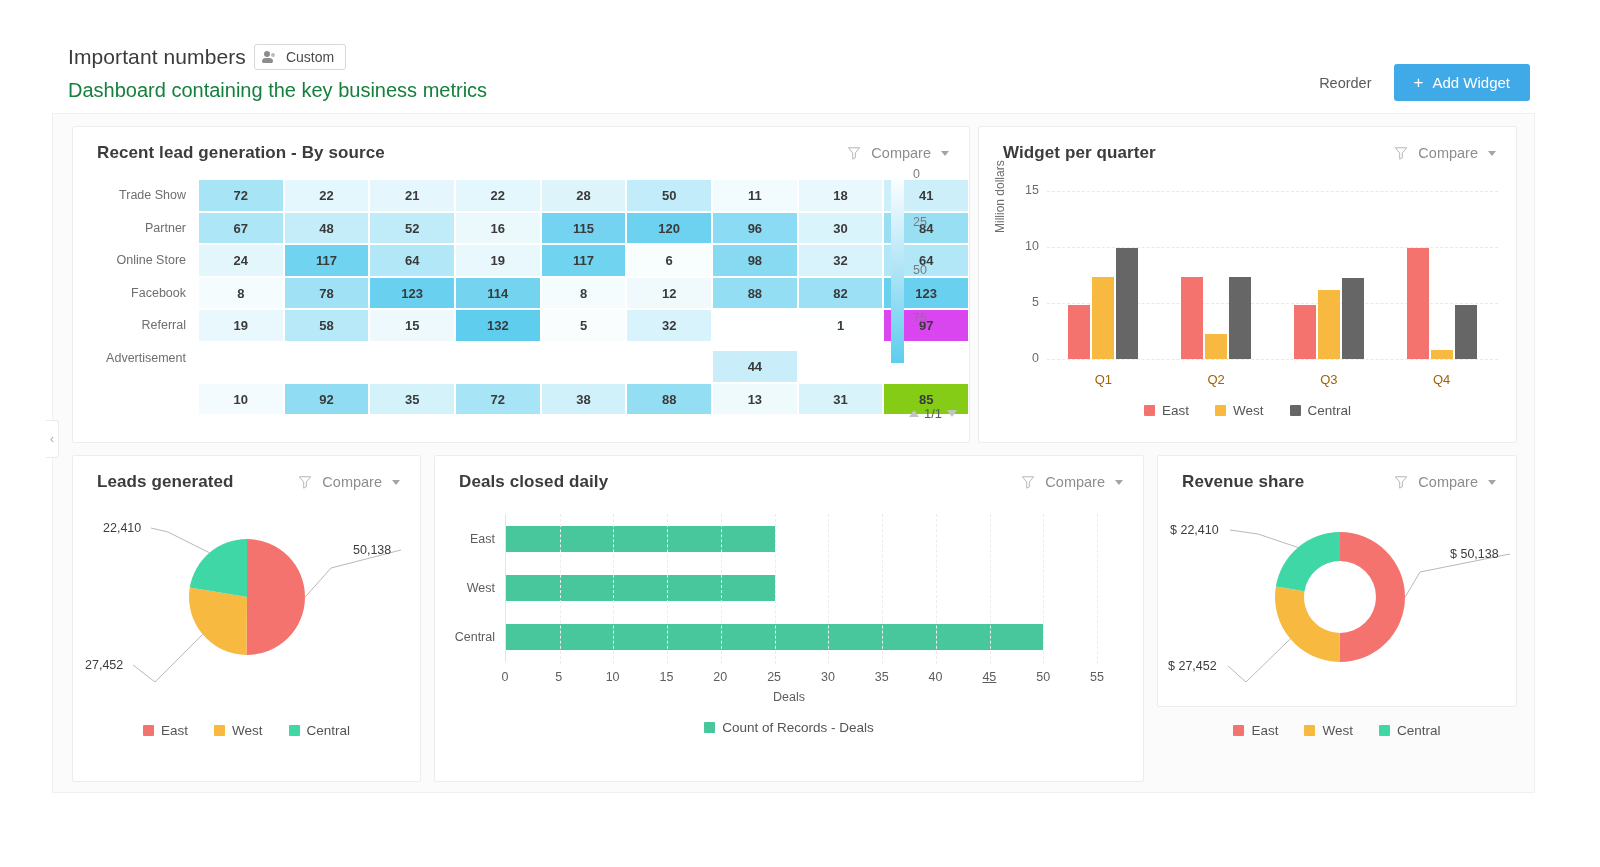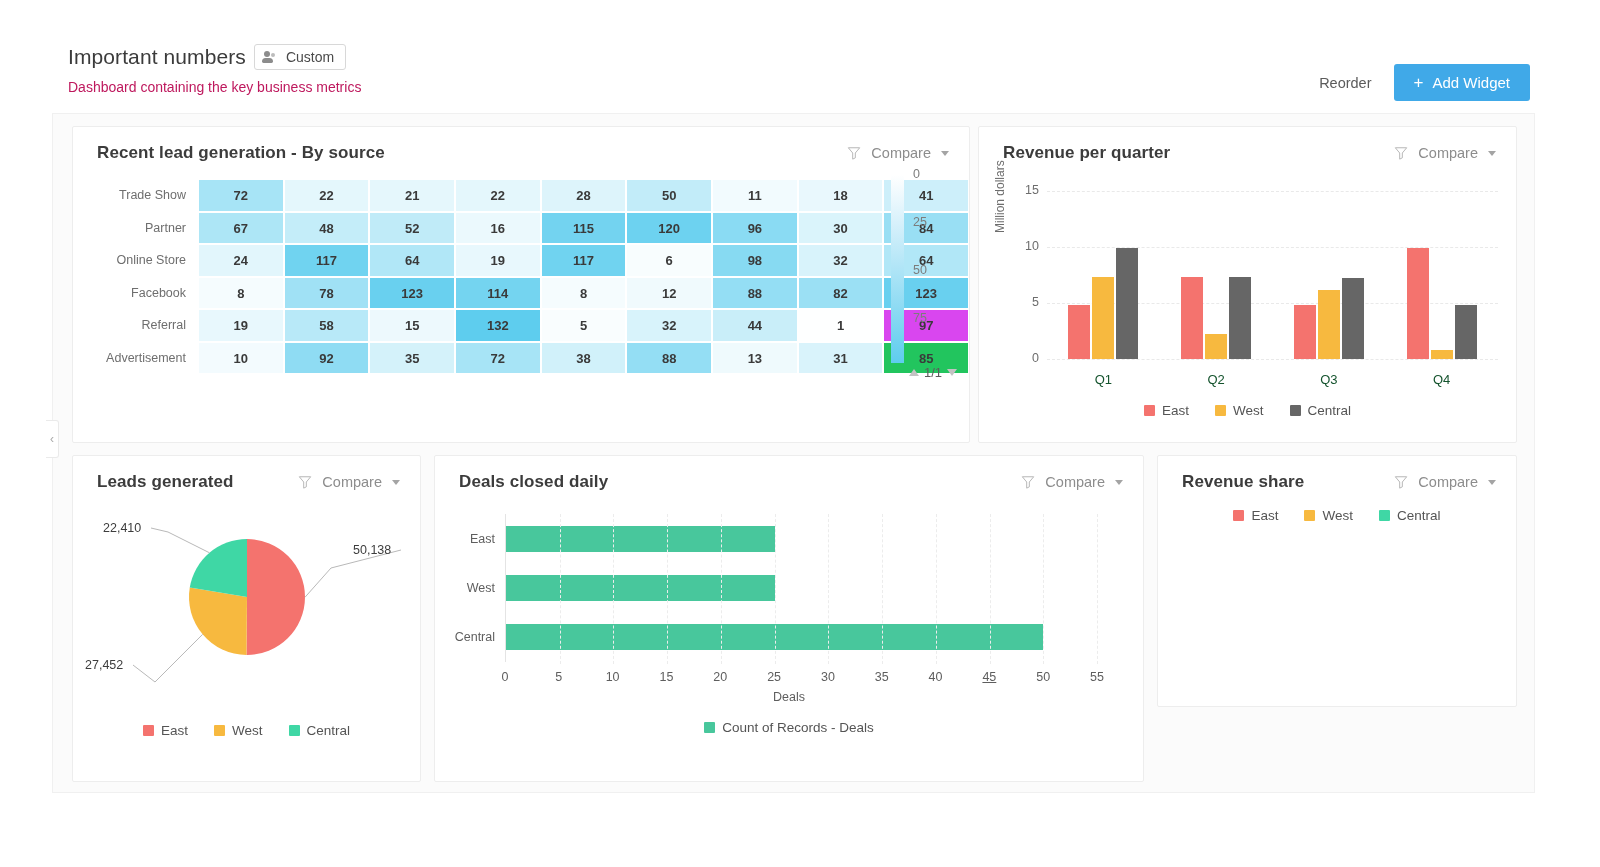--- a/index.html
+++ b/index.html
@@ -18,21 +18,21 @@
   .custom-badge {
     display: flex; align-items: center; gap: 8px;
     border: 1px solid #d8d8d8; border-radius: 3px;
     padding: 4px 11px 4px 8px; background: #fff;
   }
   .custom-badge .lbl { font-size: 14px; color: #4a4a4a; }
   .person-ico { width: 15px; height: 13px; position: relative; display: inline-block; }
   .person-ico .hd { position: absolute; width: 6px; height: 6px; border-radius: 50%; background: #8c8c8c; left: 1px; top: 0px; }
   .person-ico .bd { position: absolute; width: 11px; height: 5px; border-radius: 5px 5px 2px 2px; background: #8c8c8c; left: -1px; top: 7px; }
   .person-ico .sm { position: absolute; width: 4px; height: 4px; border-radius: 50%; background: #bcbcbc; left: 8px; top: 2px; }
-  .dash-sub { margin-top: 9px; font-size: 14px; color: #be185d; }
+  .dash-sub { margin-top: 9px; font-size: 20px; color: #15803d; }
 
   .header-actions { position: absolute; right: 0; top: 20px; display: flex; align-items: center; gap: 18px; }
   .reorder-btn { font-size: 14.5px; color: #5b5b5b; cursor: pointer; padding: 6px 4px; }
   .add-widget-btn {
     display: flex; align-items: center; gap: 9px;
     background: #40a9e8; color: #fff; border: none; border-radius: 3px;
     padding: 10px 20px; font-size: 15px; cursor: pointer;
     font-family: "Liberation Sans", sans-serif;
   }
   .add-widget-btn .plus { font-size: 17px; line-height: 1; font-weight: 400; }
@@ -98,21 +98,21 @@
   .q-ylabel {
     position: absolute; left: 14px; top: 52px; font-size: 12px; color: #6d6d6d;
     transform: rotate(-90deg); transform-origin: left top; white-space: nowrap;
   }
   .q-ytick { position: absolute; left: 32px; width: 28px; text-align: right; font-size: 12.5px; color: #6d6d6d; }
   .q-grid { position: absolute; left: 68px; right: 18px; border-top: 1px dashed #e9e9e9; }
   .q-bars { position: absolute; left: 68px; right: 18px; top: 0; bottom: 0; display: flex; }
   .q-group { flex: 1; display: flex; align-items: flex-end; justify-content: center; gap: 2px; }
   .q-bar { width: 22px; }
   .q-xaxis { display: flex; margin: 6px 18px 0 68px; }
-  .q-xaxis div { flex: 1; text-align: center; font-size: 13px; color: #14532d; }
+  .q-xaxis div { flex: 1; text-align: center; font-size: 13px; color: #a16207; }
 
   .legend { display: flex; justify-content: center; gap: 26px; margin-top: 16px; }
   .legend .it { display: flex; align-items: center; gap: 7px; font-size: 13.5px; color: #545454; }
   .legend .sw { width: 11px; height: 11px; border-radius: 1px; }
 
   
   #w-leads { left: 19px; top: 341px; width: 349px; height: 327px; }
   .pie-area { position: relative; height: 215px; }
 
   
@@ -235,34 +235,34 @@
                 <div class="hm-cell" style="background: rgb(155, 224, 244);">82</div>
                 <div class="hm-cell" style="background: rgb(105, 208, 239);">123</div>
               </div>
               <div class="hm-row">
                 <div class="hm-cell" style="background: rgb(232, 248, 253);">19</div>
                 <div class="hm-cell" style="background: rgb(184, 233, 248);">58</div>
                 <div class="hm-cell" style="background: rgb(237, 249, 253);">15</div>
                 <div class="hm-cell" style="background: rgb(94, 205, 238);">132</div>
                 <div class="hm-cell" style="background: rgb(249, 253, 254);">5</div>
                 <div class="hm-cell" style="background: rgb(216, 243, 251);">32</div>
-                <div class="hm-cell" style="background: rgb(201, 238, 249);">44</div>
+                <div class="hm-cell" style="background: rgb(201, 238, 249); margin-top: 41px;">44</div>
                 <div class="hm-cell" style="background: rgb(254, 255, 255);">1</div>
                 <div class="hm-cell" style="background: #d946ef;">97</div>
               </div>
               <div class="hm-row">
                 <div class="hm-cell" style="background: rgb(243, 251, 254);">10</div>
                 <div class="hm-cell" style="background: rgb(143, 220, 243);">92</div>
                 <div class="hm-cell" style="background: rgb(212, 242, 250);">35</div>
                 <div class="hm-cell" style="background: rgb(167, 228, 246);">72</div>
                 <div class="hm-cell" style="background: rgb(209, 241, 250);">38</div>
                 <div class="hm-cell" style="background: rgb(148, 222, 244);">88</div>
                 <div class="hm-cell" style="background: rgb(239, 250, 253);">13</div>
                 <div class="hm-cell" style="background: rgb(217, 243, 251);">31</div>
-                <div class="hm-cell" style="background: #22c55e;">85</div>
+                <div class="hm-cell" style="background: #84cc16;">85</div>
               </div>
             </div>
         </div>
 
         <div class="hm-scale">
           <div class="bar"></div>
           <div class="tick" style="top:-4px">0</div>
           <div class="tick" style="top:44px">25</div>
           <div class="tick" style="top:92px">50</div>
           <div class="tick" style="top:140px">75</div>
@@ -271,21 +271,21 @@
         <div class="hm-pager">
           <span class="tri-up"></span>
           <span>1/1</span>
           <span class="tri-dn"></span>
         </div>
       </div>
     </div>
 
     <div class="widget" id="w-quarter">
       <div class="w-head">
-        <div class="w-title">Revenue per quarter</div>
+        <div class="w-title">Widget per quarter</div>
         <div class="w-tools">
           <svg class="funnel" viewBox="0 0 16 16">
             <path d="M1.5 2h13l-5 6v5.5l-3 1.5V8z" fill="none" stroke="#b4b4b4" stroke-width="1.1"></path>
           </svg>
           <span class="cmp-lbl">Compare</span>
           <span class="caret"></span>
         </div>
       </div>
 
       <div class="q-plot">
@@ -458,20 +458,36 @@
       <div class="w-head">
         <div class="w-title">Revenue share</div>
         <div class="w-tools">
           <svg class="funnel" viewBox="0 0 16 16">
             <path d="M1.5 2h13l-5 6v5.5l-3 1.5V8z" fill="none" stroke="#b4b4b4" stroke-width="1.1"></path>
           </svg>
           <span class="cmp-lbl">Compare</span>
           <span class="caret"></span>
         </div>
       </div>
+      <div class="pie-area">
+        <svg id="donut-svg" width="360" height="215" viewBox="0 0 360 215">
+            <path d="M 182 40 A 65 65 0 1 1 181.43640534010248 169.99755657760784 L 181.68785526528754 140.99864671990588 A 36 36 0 1 0 182 69 Z" fill="#f4736e"></path>
+            <path d="M 181.43640534010248 169.99755657760784 A 65 65 0 0 1 117.85878407018122 94.46888329547329 L 146.4756342542542 99.1673815174929 A 36 36 0 0 0 181.68785526528754 140.99864671990588 Z" fill="#f7b93f"></path>
+            <path d="M 117.85878407018122 94.46888329547329 A 65 65 0 0 1 182 40 L 182 69 A 36 36 0 0 0 146.4756342542542 99.1673815174929 Z" fill="#3fd7a5"></path>
+            <polyline points="100,42 139.92579522910884,55.454452340325076" fill="none" stroke="#b9b9b9" stroke-width="1"></polyline>
+            <line x1="72" y1="38" x2="100" y2="42" stroke="#b9b9b9" stroke-width="1"></line>
+            <text x="12" y="42" class="cb-text">$ 22,410</text>
+            <polyline points="262,80 246.9993891415316,105.28179997825497" fill="none" stroke="#b9b9b9" stroke-width="1"></polyline>
+            <line x1="352" y1="62" x2="262" y2="80" stroke="#b9b9b9" stroke-width="1"></line>
+            <text x="292" y="66" class="cb-text">$ 50,138</text>
+            <polyline points="88,190 132.27251011459936,146.85901037646946" fill="none" stroke="#b9b9b9" stroke-width="1"></polyline>
+            <line x1="70" y1="174" x2="88" y2="190" stroke="#b9b9b9" stroke-width="1"></line>
+            <text x="10" y="178" class="cb-text">$ 27,452</text>
+          </svg>
+      </div>
       <div class="legend" id="share-legend">
           <div class="it">
             <span class="sw" style="background:#f4736e"></span>
             <span>East</span>
           </div>
           <div class="it">
             <span class="sw" style="background:#f7b93f"></span>
             <span>West</span>
           </div>
           <div class="it">

